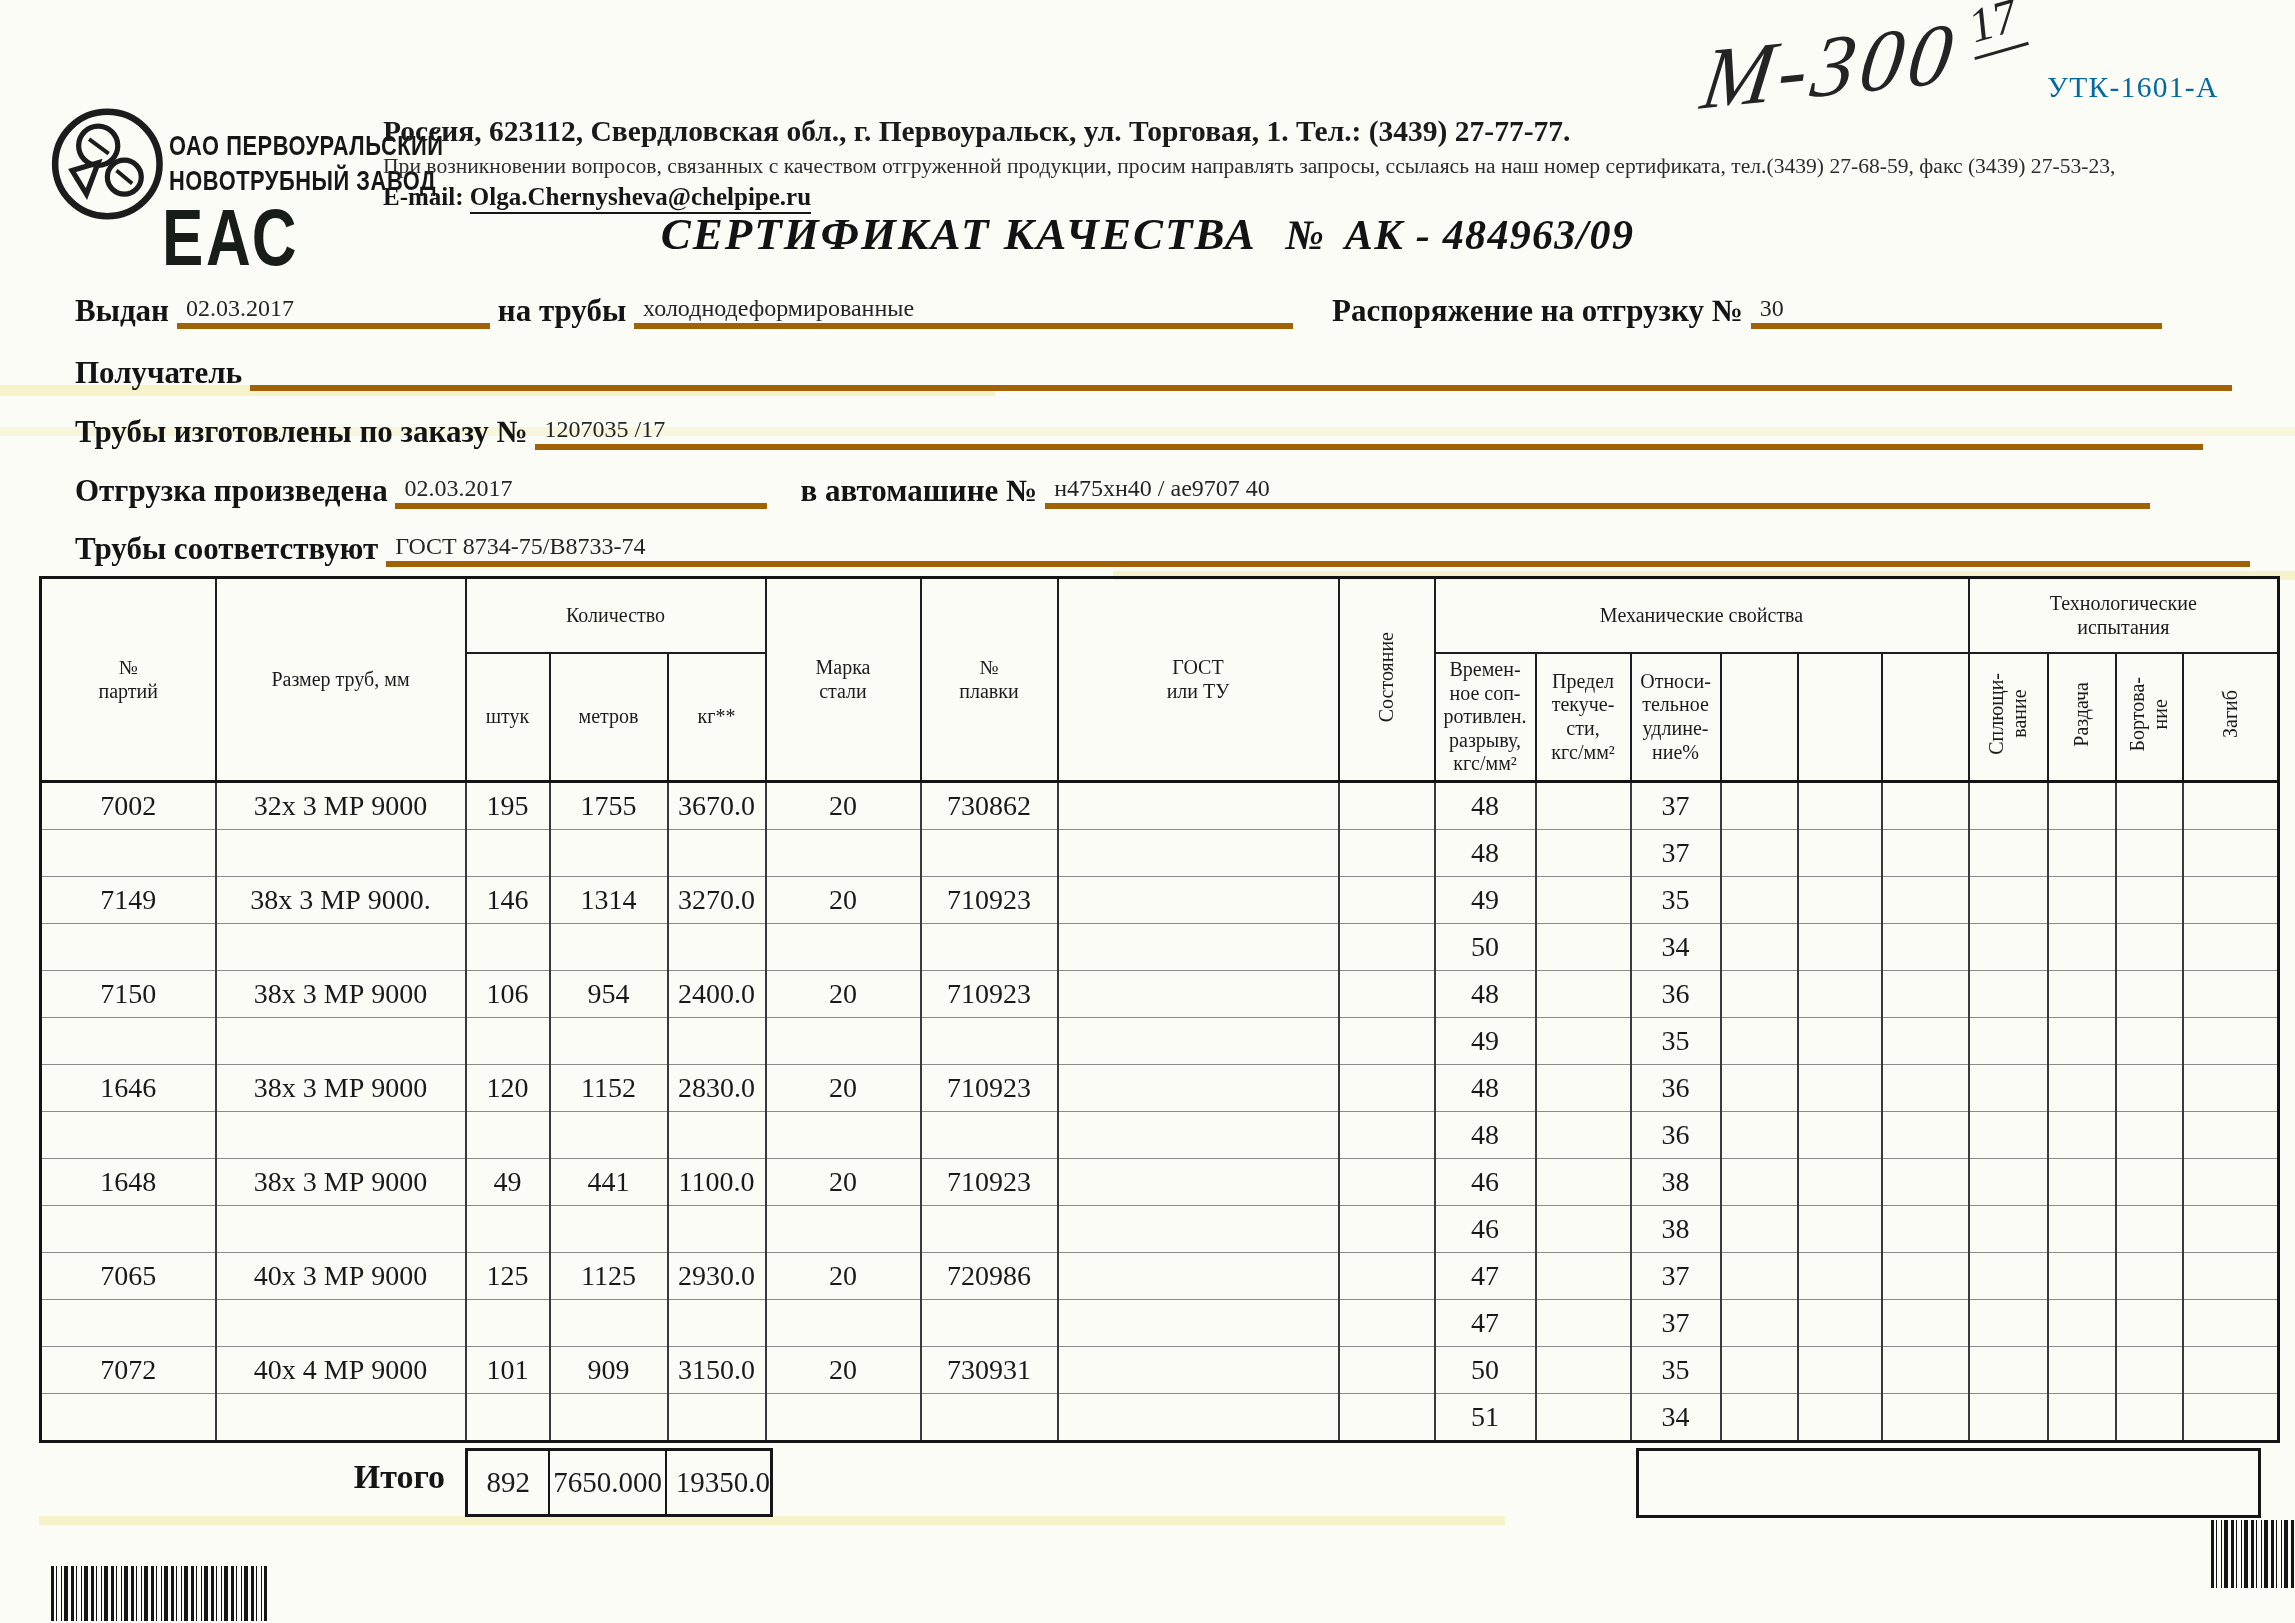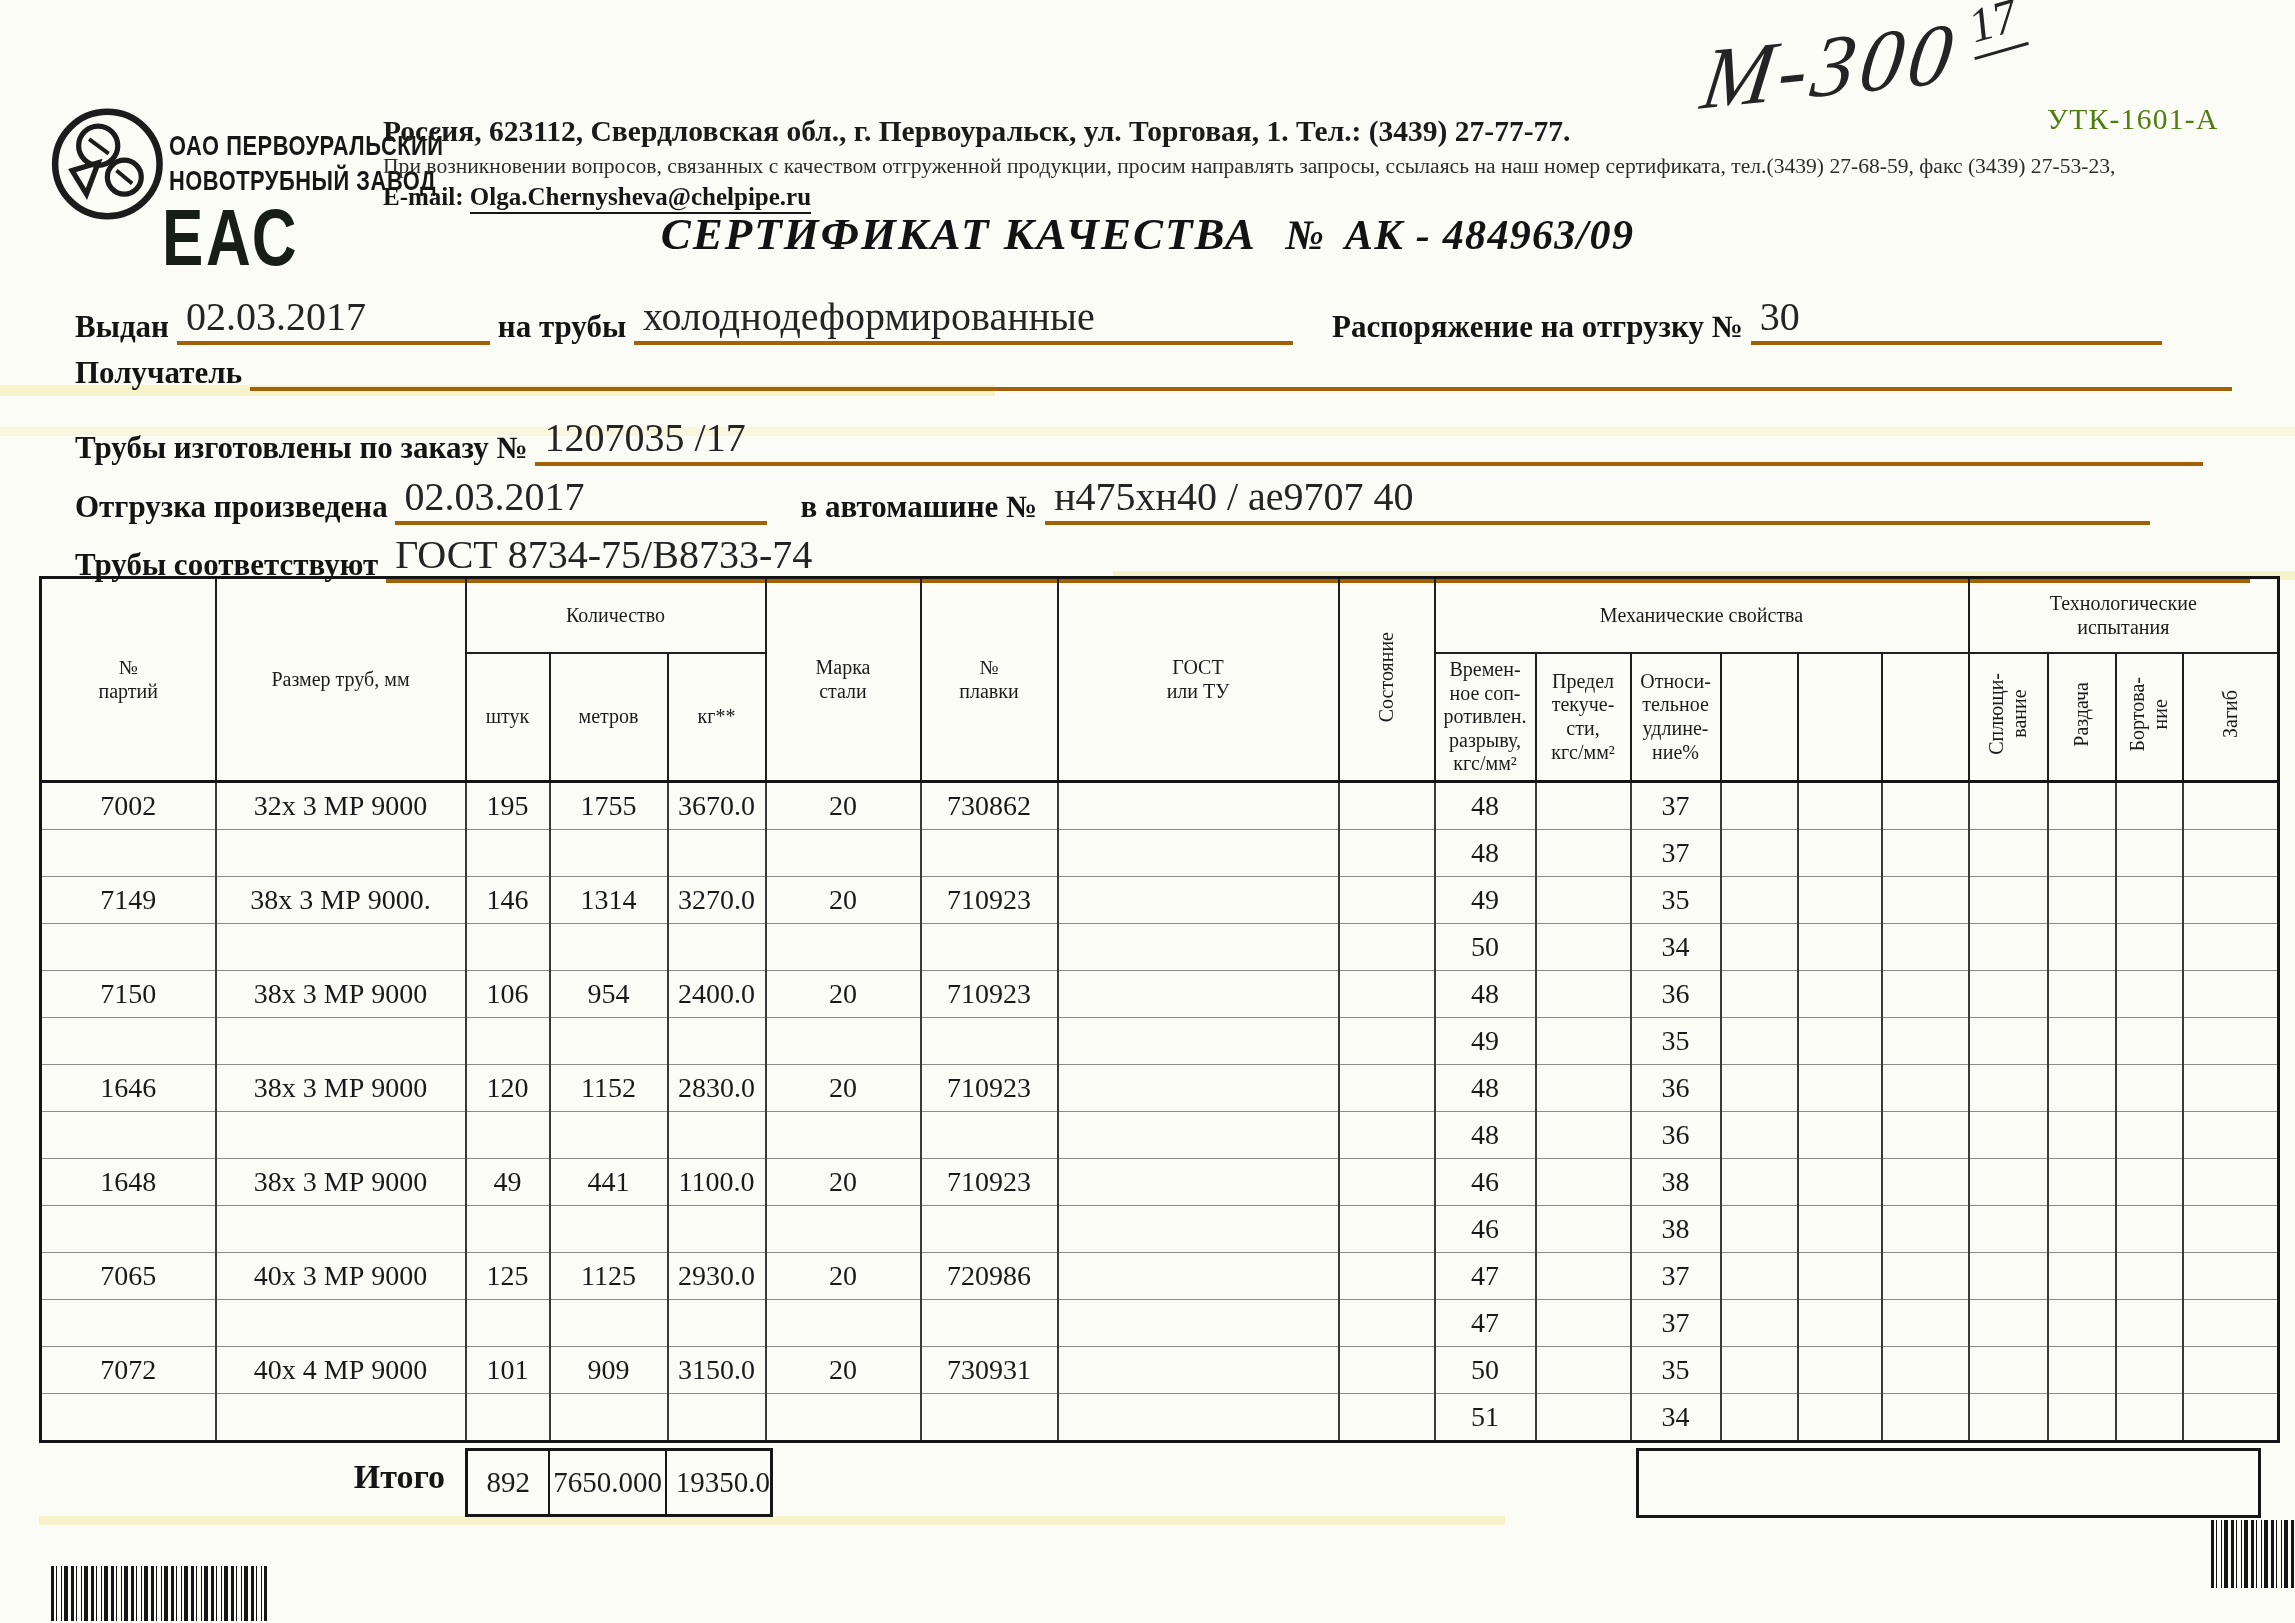--- a/index.html
+++ b/index.html
@@ -20,33 +20,33 @@
   }
   .addr { position:absolute; left:383px; top:115px; font-size:29.5px; font-weight:bold; white-space:nowrap; color:#1a1a1a;}
   .contact { position:absolute; left:383px; top:154px; font-size:21.6px; white-space:nowrap; color:#2c2c2c;}
   .email { position:absolute; left:383px; top:183px; font-size:25px; font-weight:bold; color:#161616;}
   .email .u { border-bottom:2.6px solid #161616; padding-bottom:2px; }
   .hand { position:absolute; left:1702px; top:13px; transform:rotate(-6deg); color:#242424; white-space:nowrap;}
   .hand .hw { font-size:86px; font-style:italic; font-family:"Liberation Serif", serif;
               display:inline-block; transform:skewX(-14deg); letter-spacing:5.2px; }
   .hand .hw-sup { font-size:48px; font-style:italic; display:inline-block; position:relative; top:-41px; left:11.8px;
               border-bottom:3.9px solid #242424; transform:rotate(-10deg); padding:0 3.9px 2.6px; }
-  .formcode { position:absolute; left:2047px; top:71px; font-size:29.5px; letter-spacing:1.3px; color:#4d7c0f;margin-top:32px; }
+  .formcode { position:absolute; left:2047px; top:71px; font-size:29.5px; letter-spacing:1.3px; color:#0369a1; }
   .eac { position:absolute; left:162px; top:191px; font-family:"Liberation Sans", sans-serif;
          font-weight:900; font-size:62px; letter-spacing:2.6px; transform:scaleY(1.3); transform-origin:top;
          color:#181d18; }
   .title { position:absolute; left:0; top:208px; width:100%; text-align:center; white-space:nowrap; color:#131313;}
   .title .t1 { font-size:45px; font-weight:bold; font-style:italic; letter-spacing:2px; }
   .title .t2 { font-size:42px; font-weight:bold; font-style:italic; margin-left:26px; }
   .title .t3 { font-size:42px; font-weight:bold; font-style:italic; margin-left:18.3px; letter-spacing:1.3px;margin-top:32px; }
 
   
   .frow { position:absolute; white-space:nowrap; font-size:31px; }
   .frow .lbl { font-weight:bold; color:#141414; }
-  .frow .val { display:inline-block; border-bottom:4px solid #a16207; font-size:40px; color:#242424;
+  .frow .val { display:inline-block; border-bottom:6px solid #a16207; font-size:24px; color:#242424;
                padding:0 9.2px 1.3px; vertical-align:bottom; }
 
   
   table.cert { position:absolute; left:39px; top:576px; width:2239px;
     border-collapse:collapse; table-layout:fixed; border:3.9px solid #141414; }
   table.cert th, table.cert td { padding:0; text-align:center; vertical-align:middle; overflow:hidden; }
   table.cert thead th { border:2.6px solid #1e1e1e; font-weight:normal; font-size:20px; line-height:1.18;
     white-space:pre-line; color:#1b1b1b; }
   table.cert thead { border-bottom:3.9px solid #141414; }
   tr.gh th { height:73px; font-size:22px; }

